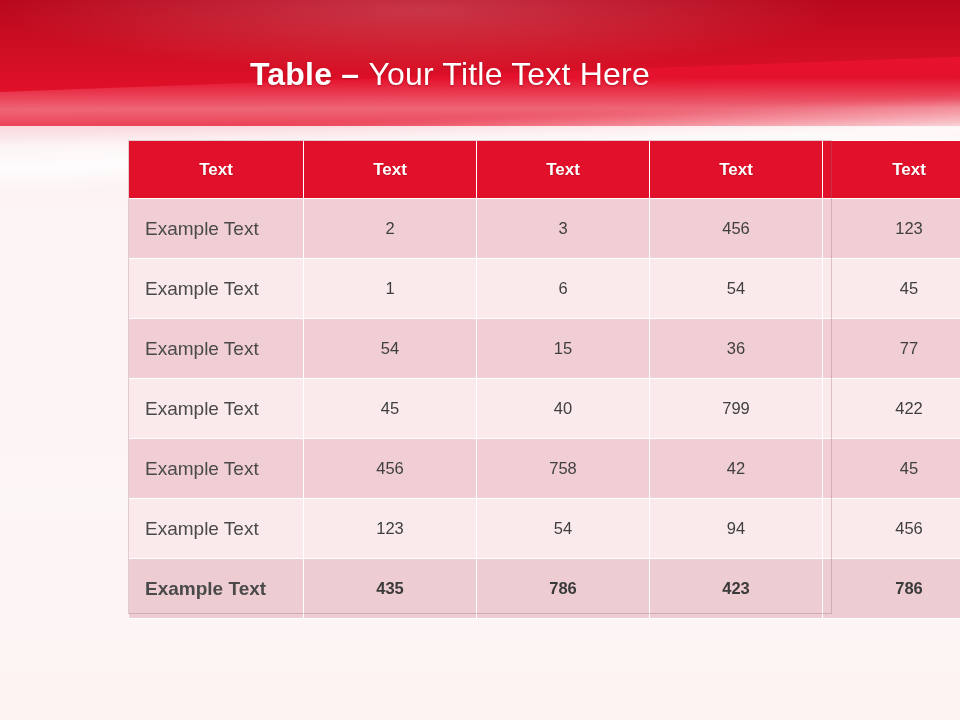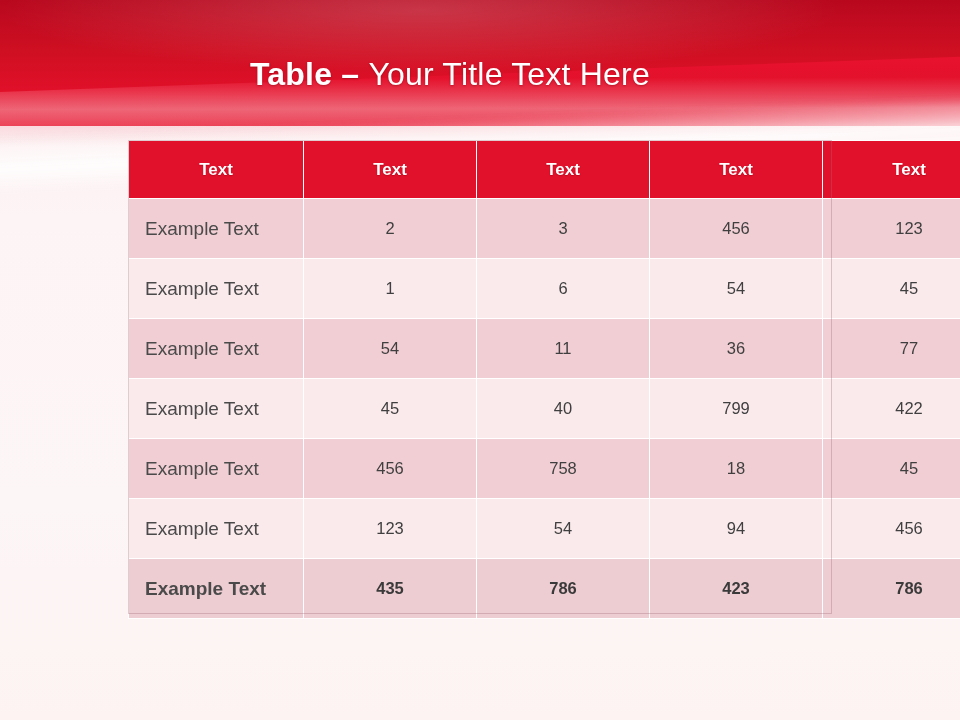--- a/index.html
+++ b/index.html
@@ -181,36 +181,36 @@
         <tr class="band-light">
           <td class="label">Example Text</td>
           <td>1</td>
           <td>6</td>
           <td>54</td>
           <td>45</td>
         </tr>
         <tr class="band-dark">
           <td class="label">Example Text</td>
           <td>54</td>
-          <td>11</td>
+          <td>15</td>
           <td>36</td>
           <td>77</td>
         </tr>
         <tr class="band-light">
           <td class="label">Example Text</td>
           <td>45</td>
           <td>40</td>
           <td>799</td>
           <td>422</td>
         </tr>
         <tr class="band-dark">
           <td class="label">Example Text</td>
           <td>456</td>
           <td>758</td>
-          <td>18</td>
+          <td>42</td>
           <td>45</td>
         </tr>
         <tr class="band-light">
           <td class="label">Example Text</td>
           <td>123</td>
           <td>54</td>
           <td>94</td>
           <td>456</td>
         </tr>
         <tr class="band-total">

